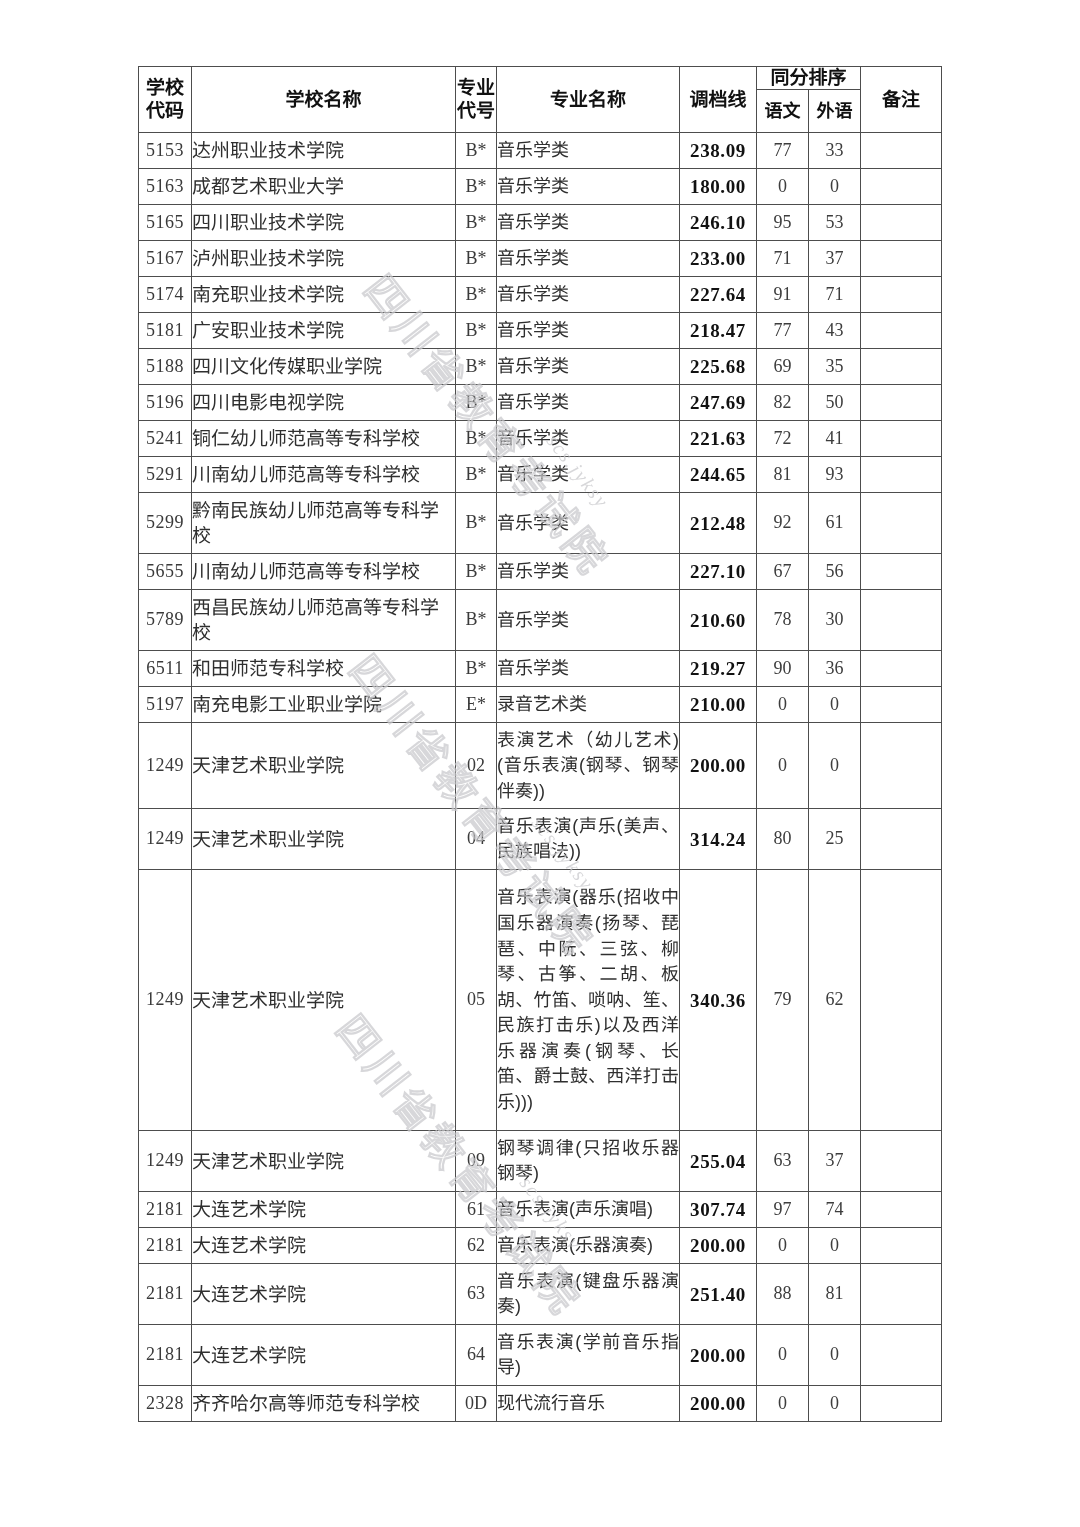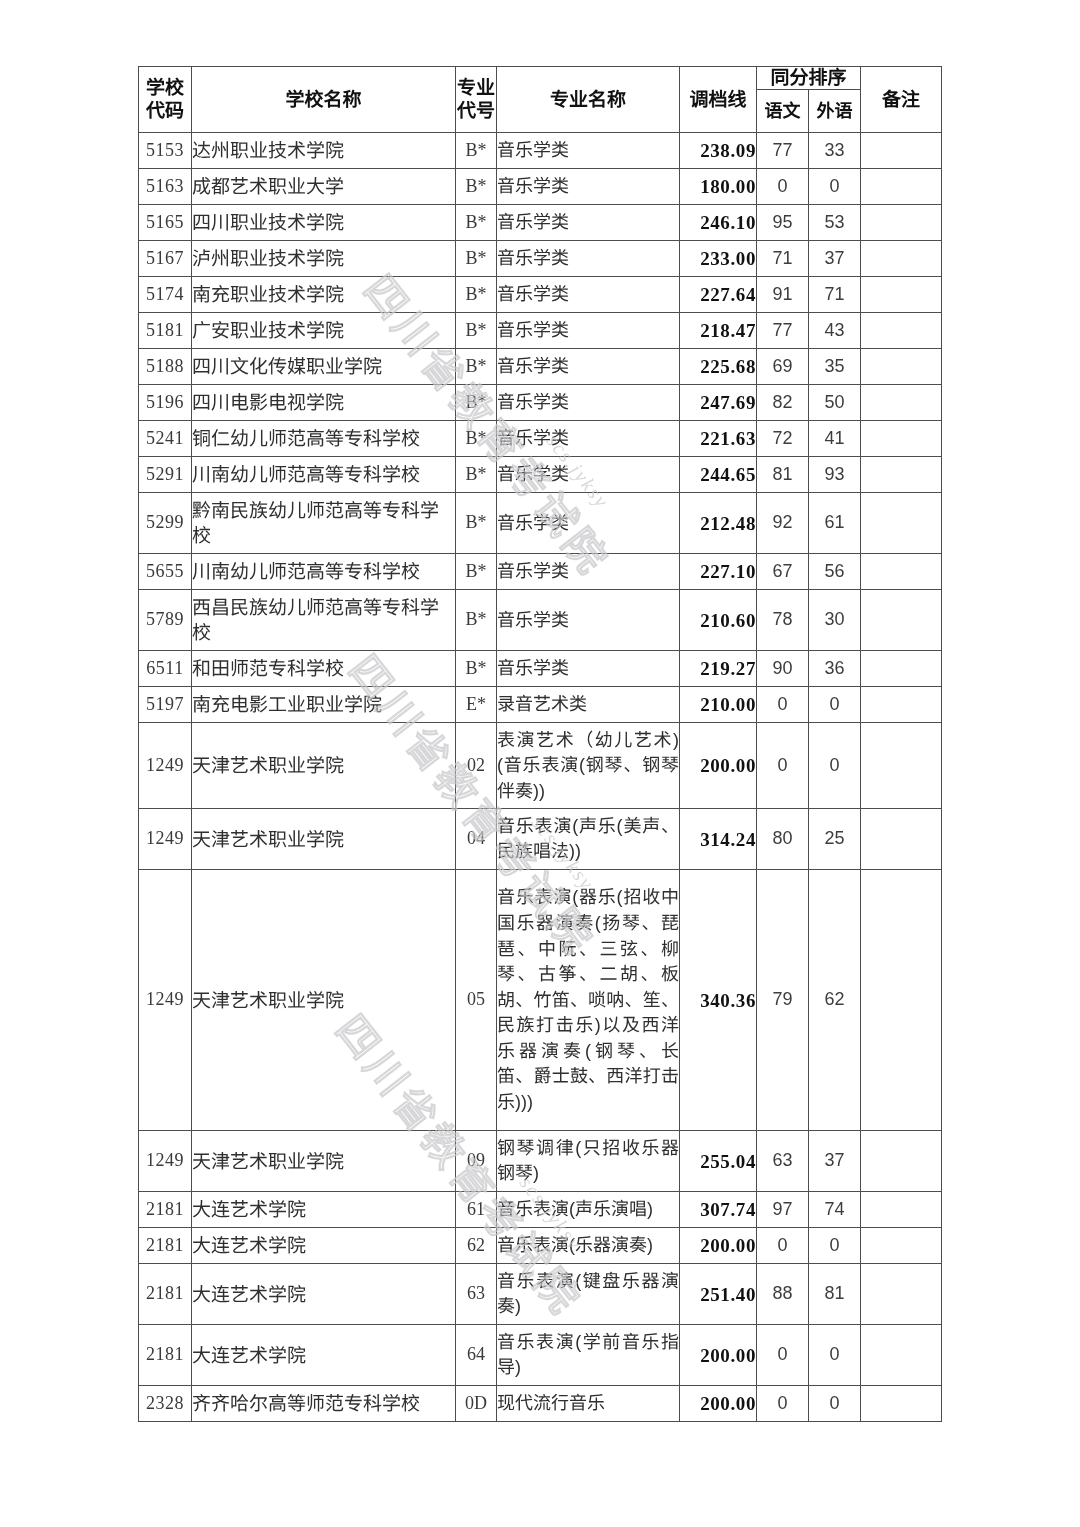--- a/index.html
+++ b/index.html
@@ -132,30 +132,30 @@
     line-height: 1.42;
   }
   td.major.justify {
     text-align: justify;
     text-align-last: justify;
   }
   td.major.justify.last-left {
     text-align-last: left;
   }
   td.line {
-    text-align: right;
+    text-align: center;
     font-family: "Liberation Serif", "DejaVu Serif", serif;
     font-weight: 700;
     font-size: 19px;
     color: #111;
     letter-spacing: .6px;
   }
   td.rank {
     text-align: center;
-    font-family: Liberation Sans, sans-serif;
+    font-family: Liberation Serif, serif;
     font-size: 18px;
     color: #3d3d3d;
   }
   td.note { background: transparent; }
 
   tbody tr { height: 36px; }
 </style>
 </head>
 <body>
 

